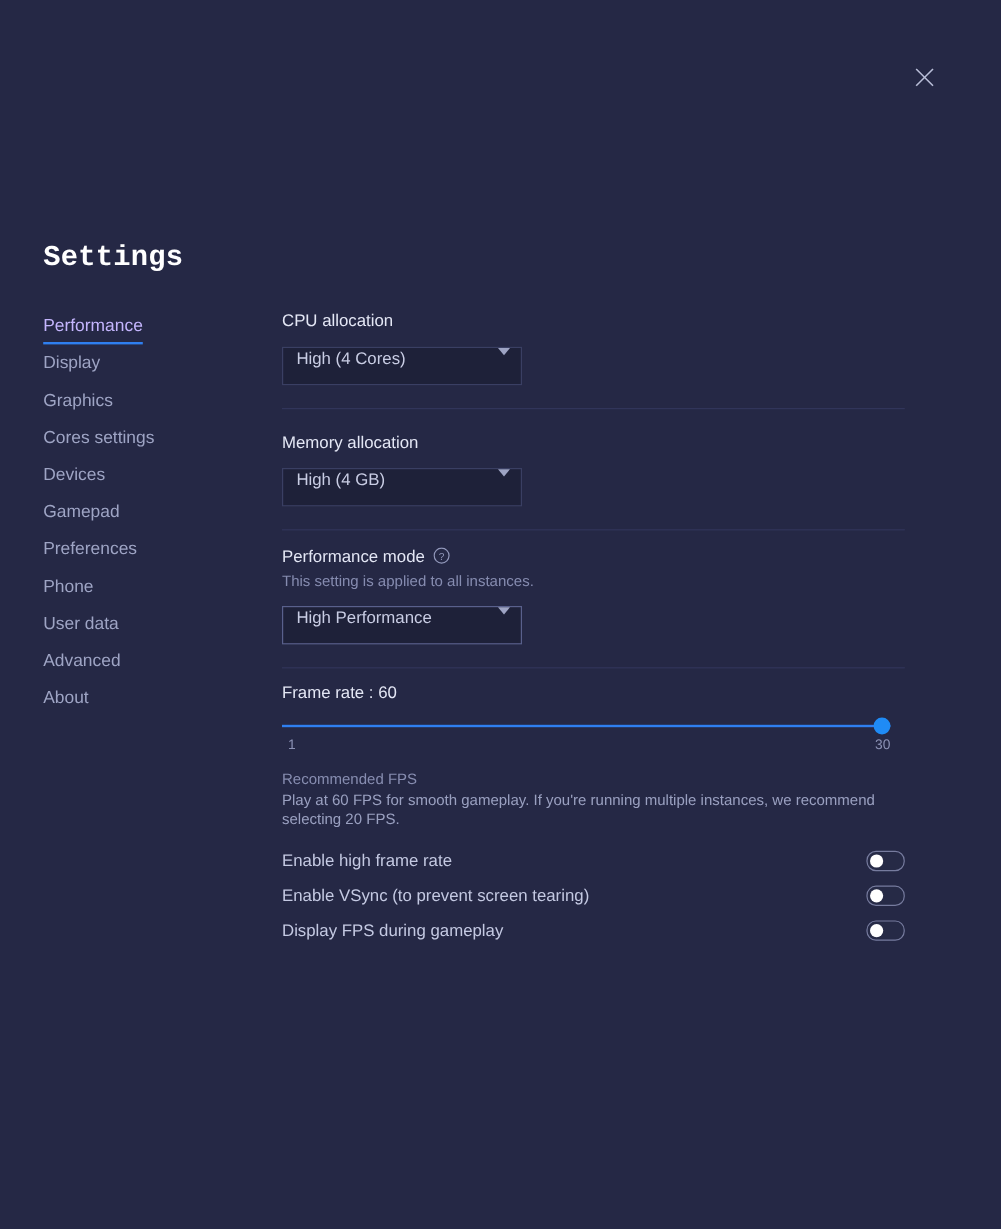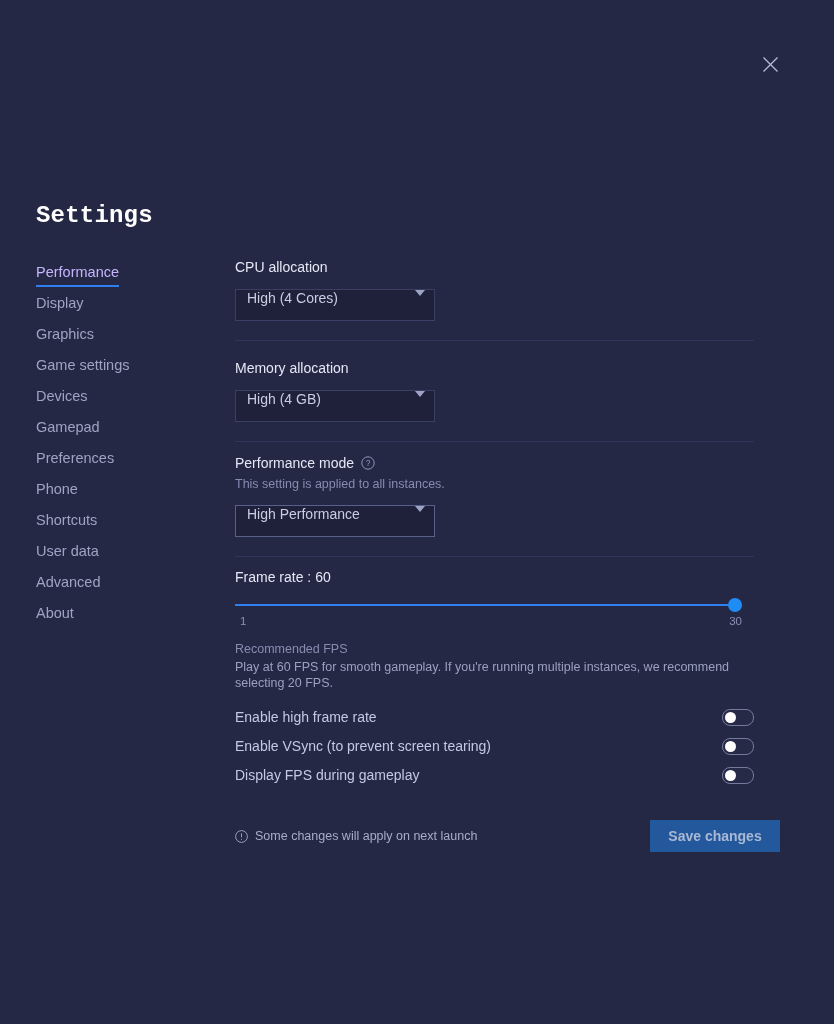--- a/index.html
+++ b/index.html
@@ -271,26 +271,25 @@
     <line x1="15.5" y1="1.5" x2="1.5" y2="15.5" stroke="#b9bed8" stroke-width="1.3"></line>
   </svg>
 </div>
 
 <div class="page-title">Settings</div>
 
 <div class="sidebar">
   <div class="nav-item active"><span class="nav-label">Performance</span></div>
   <div class="nav-item"><span class="nav-label">Display</span></div>
   <div class="nav-item"><span class="nav-label">Graphics</span></div>
-  <div class="nav-item"><span class="nav-label">Game settings</span></div>
+  <div class="nav-item"><span class="nav-label">Cores settings</span></div>
   <div class="nav-item"><span class="nav-label">Devices</span></div>
   <div class="nav-item"><span class="nav-label">Gamepad</span></div>
   <div class="nav-item"><span class="nav-label">Preferences</span></div>
   <div class="nav-item"><span class="nav-label">Phone</span></div>
-  <div class="nav-item"><span class="nav-label">Shortcuts</span></div>
   <div class="nav-item"><span class="nav-label">User data</span></div>
   <div class="nav-item"><span class="nav-label">Advanced</span></div>
   <div class="nav-item"><span class="nav-label">About</span></div>
 </div>
 
 <div class="content">
 
   <div class="section-block">
     <div class="field-label">CPU allocation</div>
     <div class="select">
@@ -366,25 +365,14 @@
       </span>
   </div>
   <div style="height:1px"></div>
   <div class="toggle-row">
     <span class="t-label">Display FPS during gameplay</span>
     <span class="switch">
         <span class="knob"></span>
       </span>
   </div>
 
-  <div class="footer">
-    <span class="note">
-      <svg width="13" height="13" viewBox="0 0 13 13">
-        <circle cx="6.5" cy="6.5" r="5.9" fill="none" stroke="#a7acc8" stroke-width="0.9"></circle>
-        <line x1="6.5" y1="3.3" x2="6.5" y2="7.3" stroke="#a7acc8" stroke-width="0.9"></line>
-        <circle cx="6.5" cy="9.3" r="0.55" fill="#a7acc8"></circle>
-      </svg>
-      <span>Some changes will apply on next launch</span>
-    </span>
-    <button class="save-btn">Save changes</button>
-  </div>
 
 </div>
 
 </body></html>

